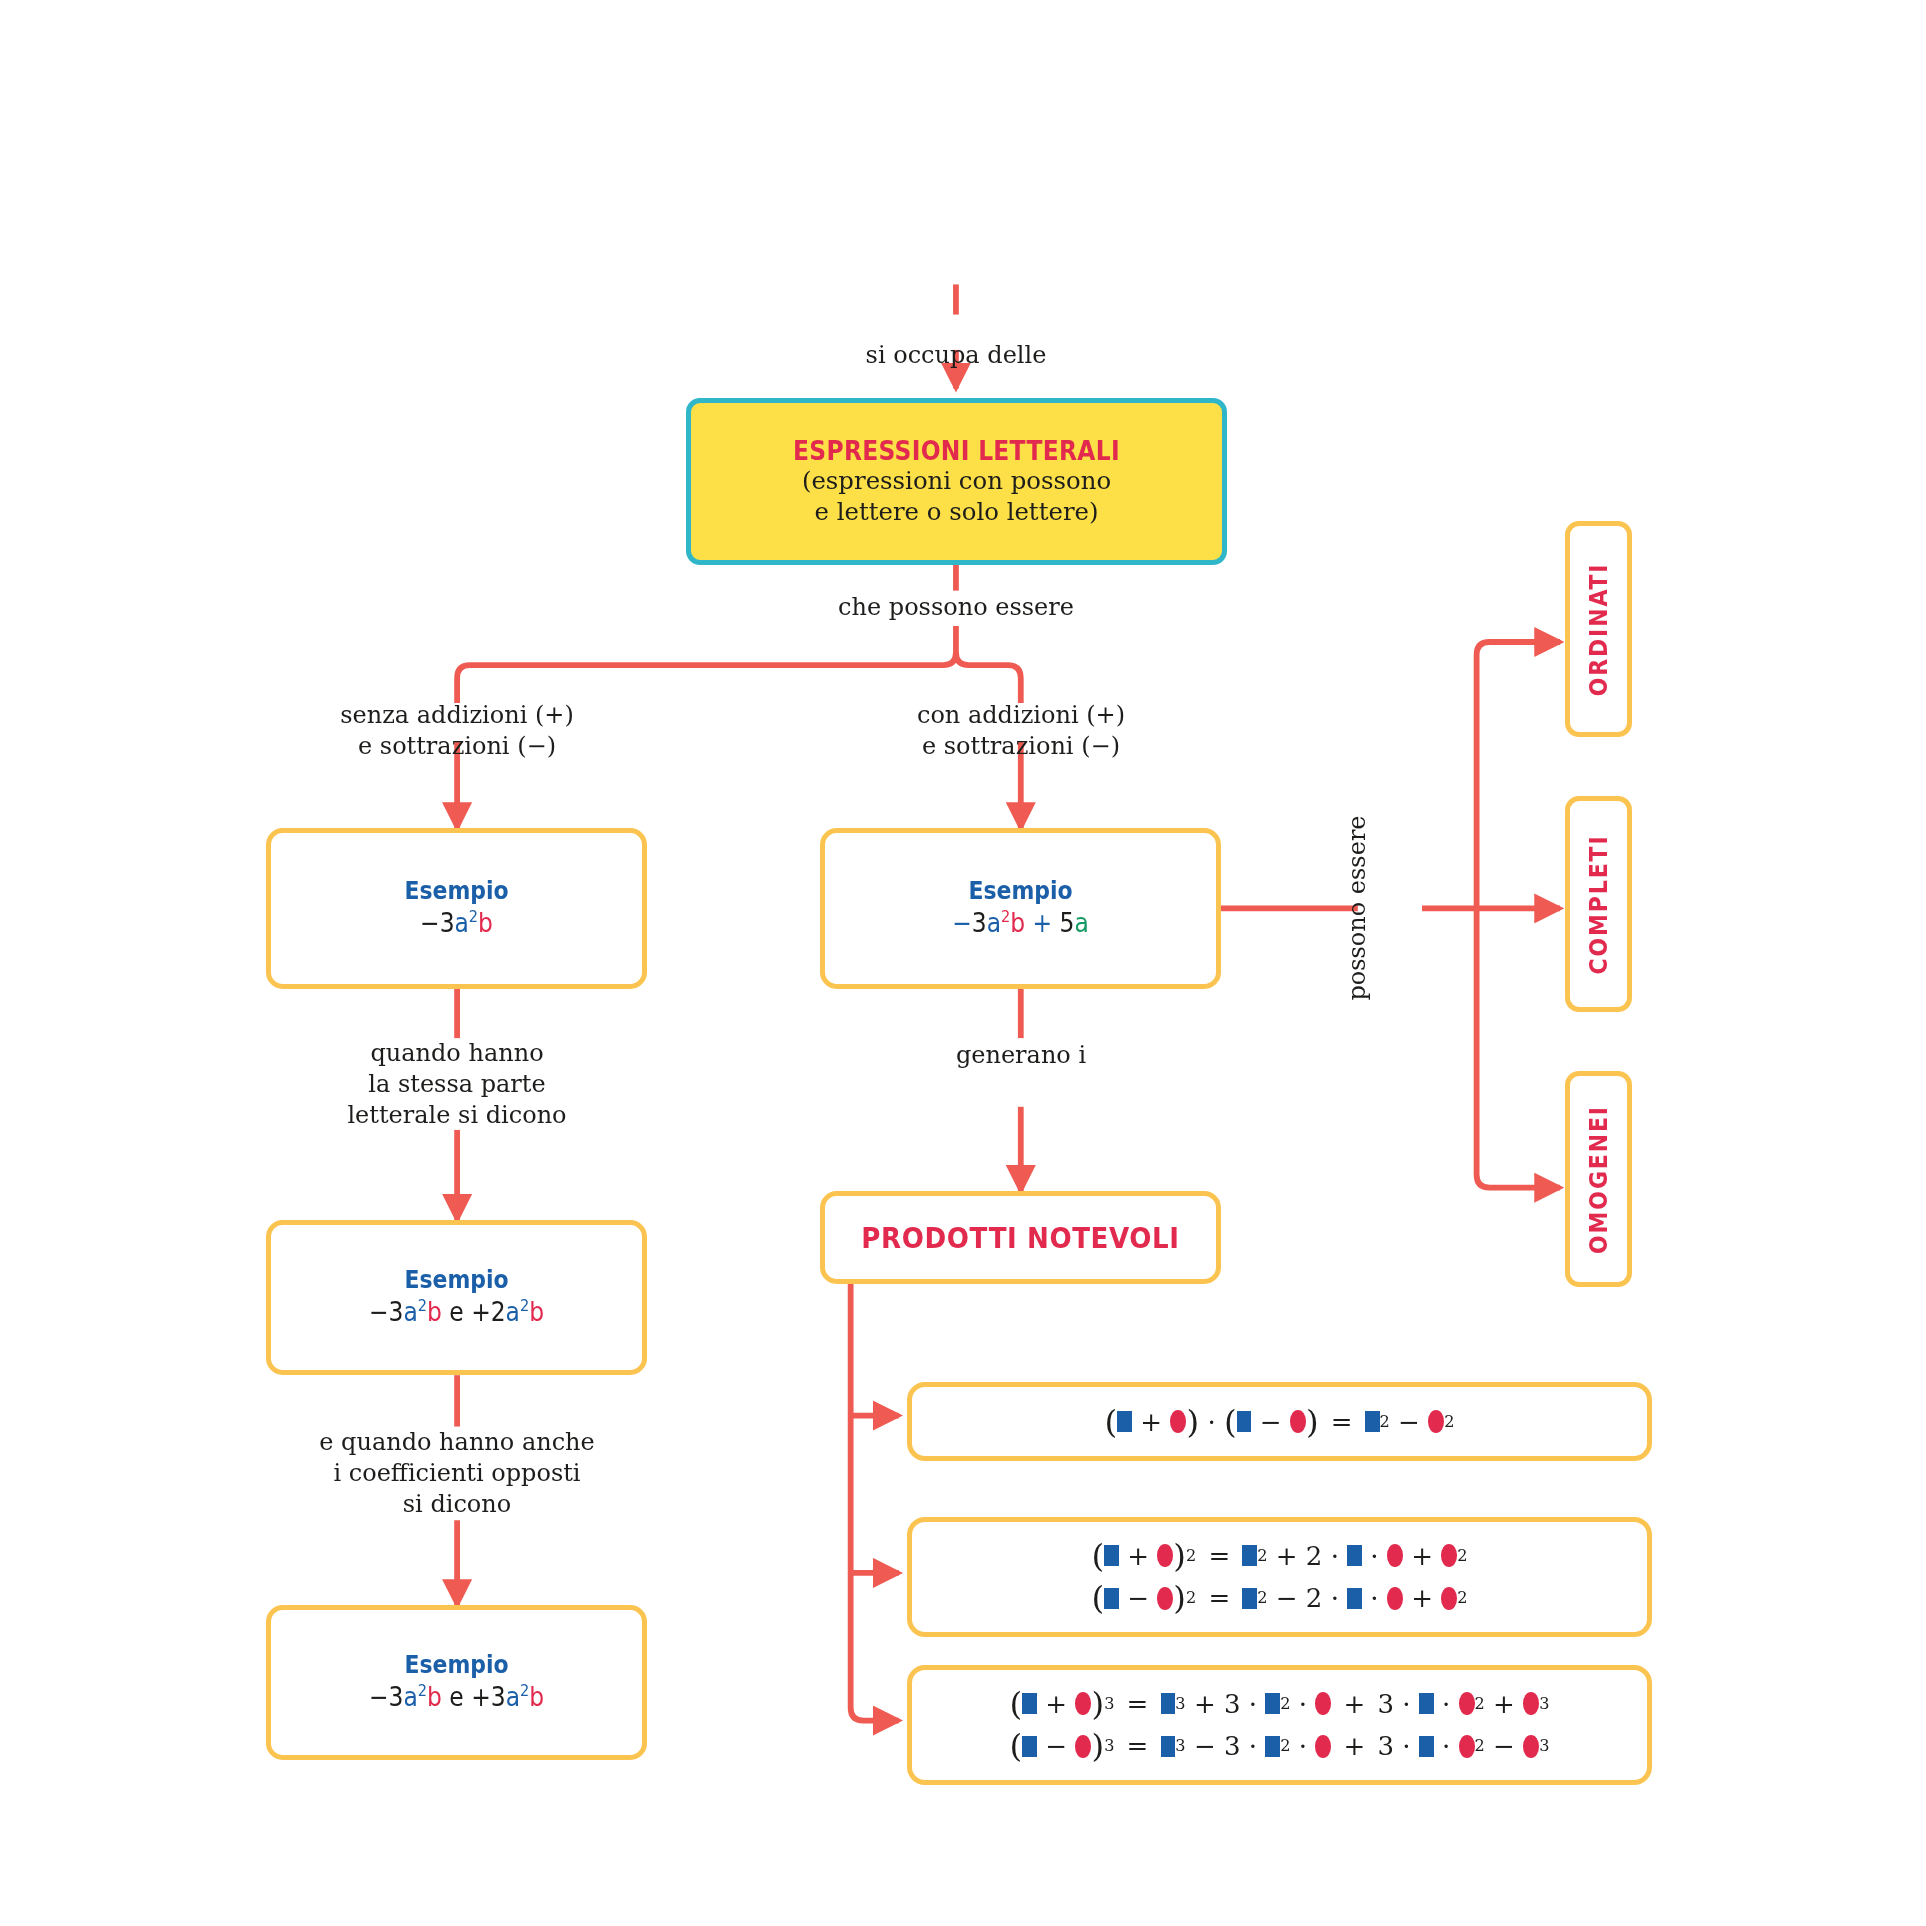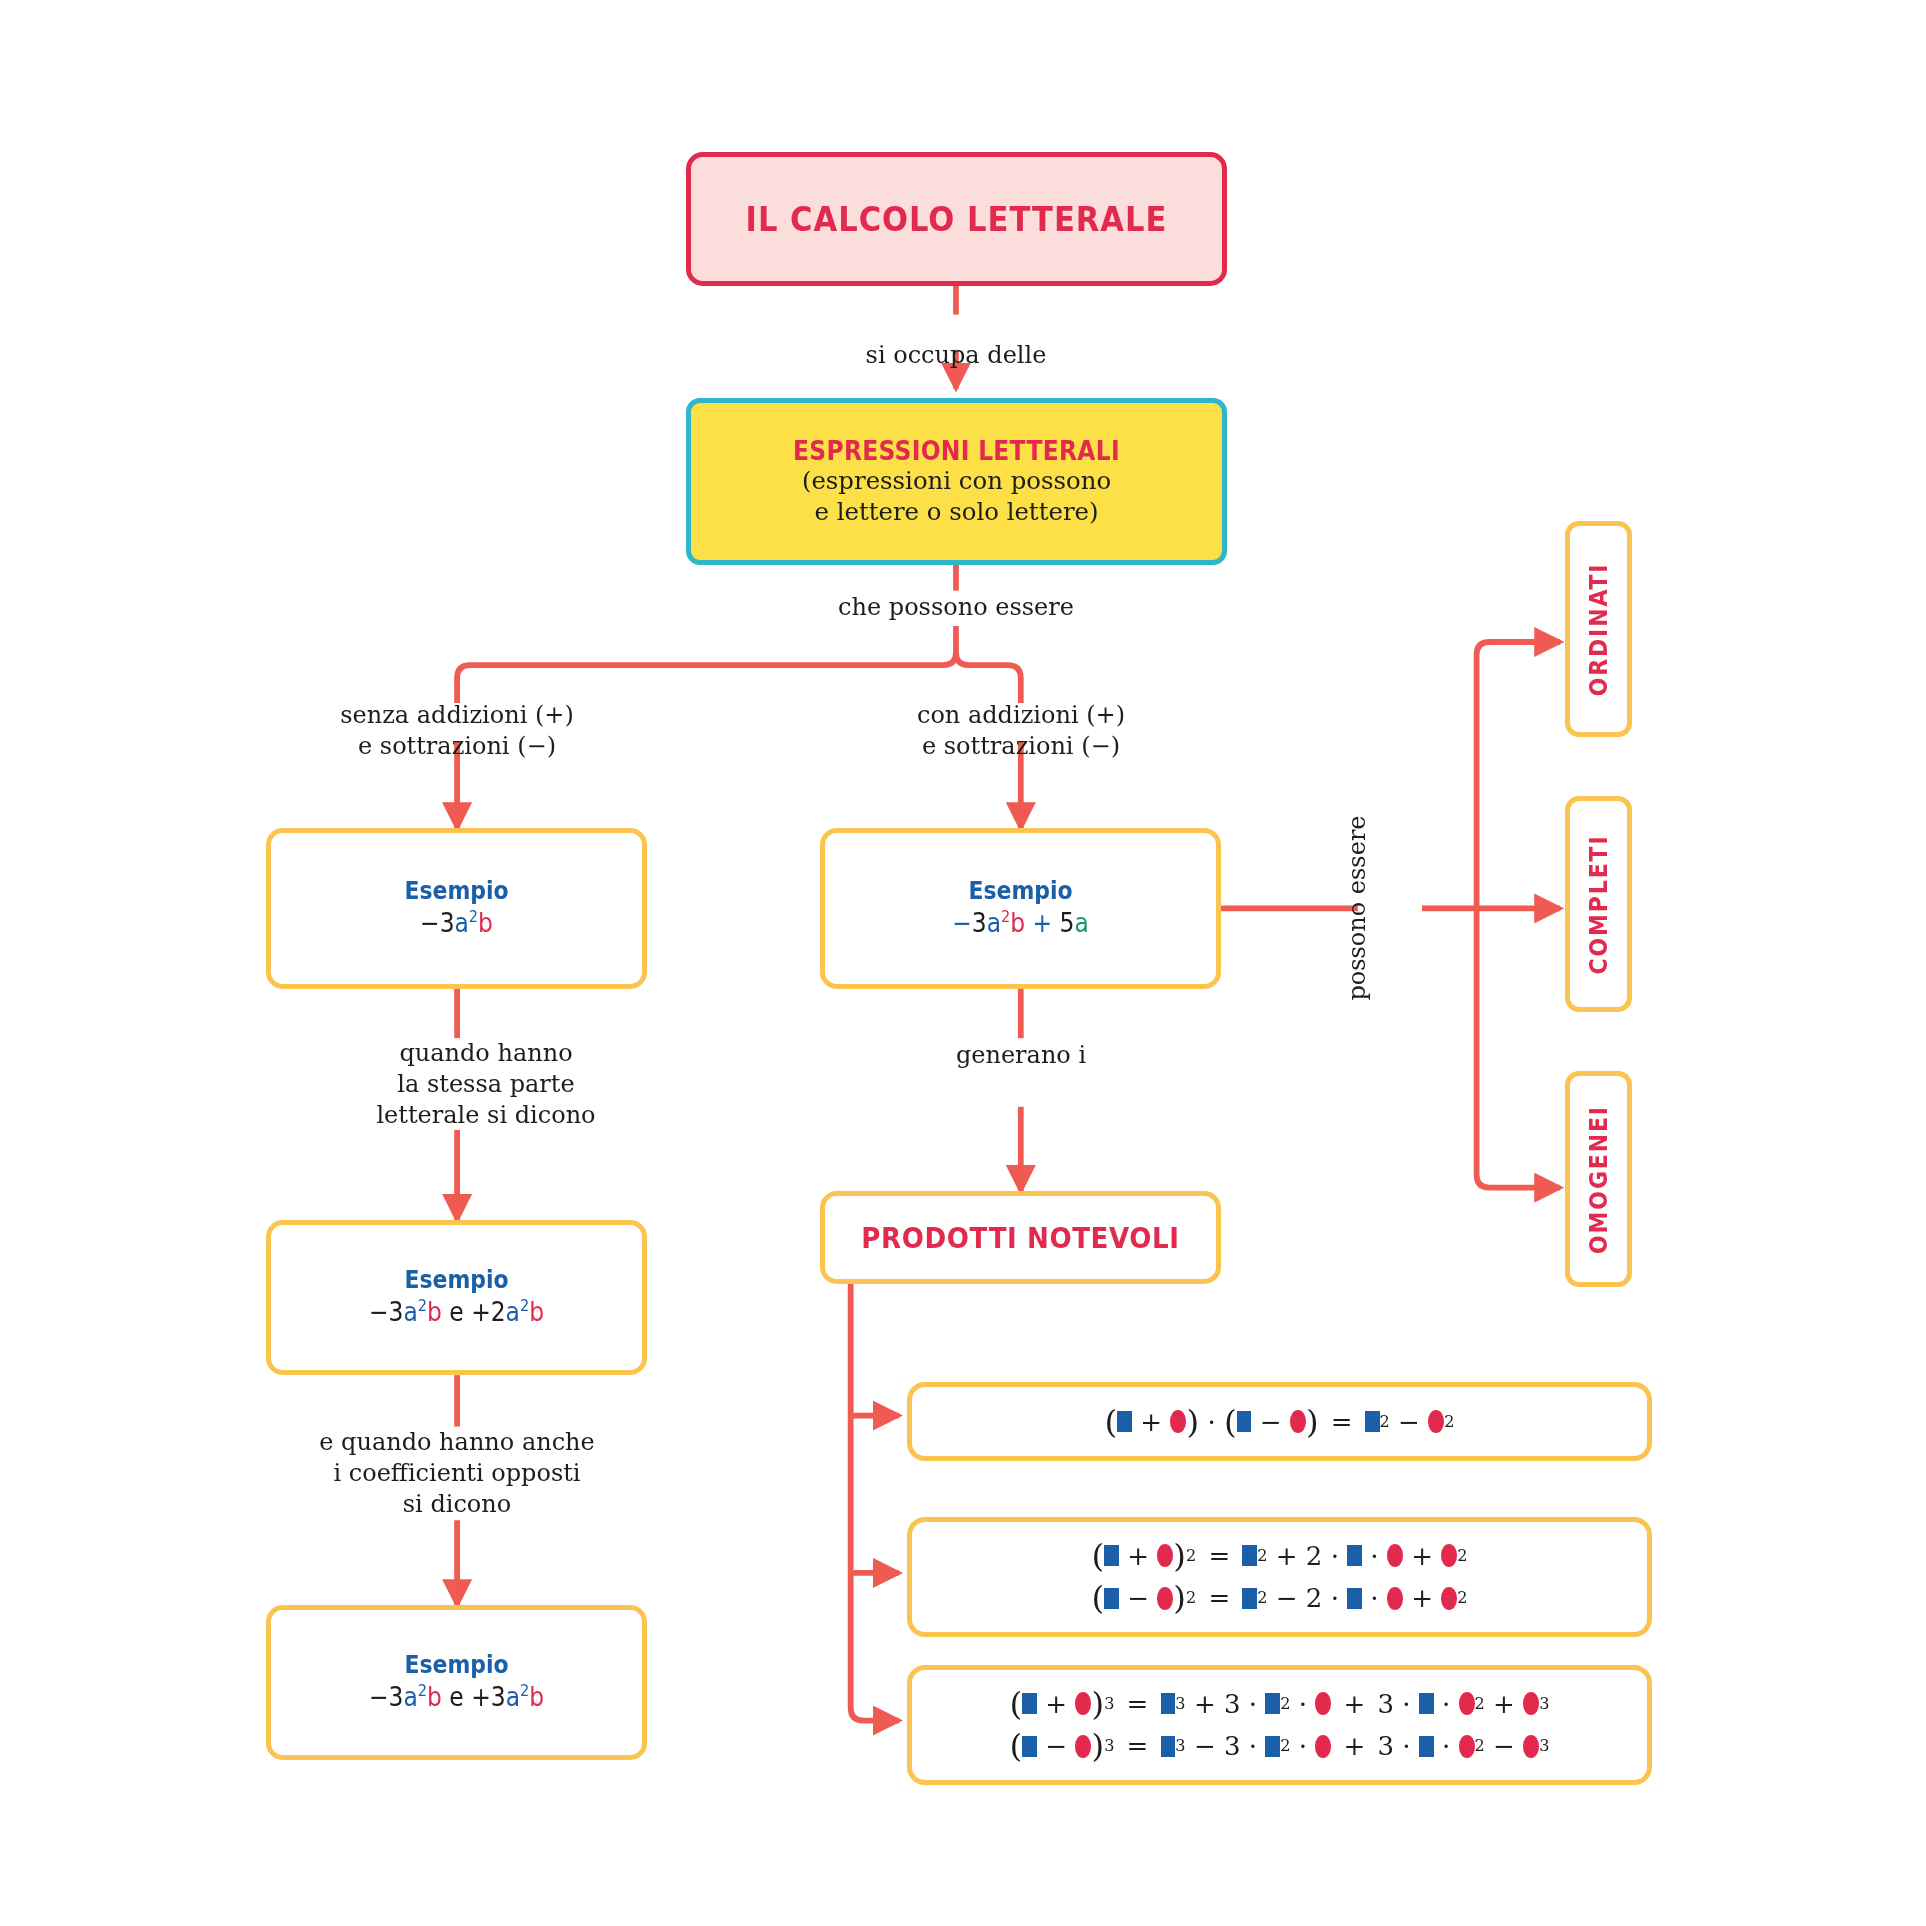--- a/index.html
+++ b/index.html
@@ -99,23 +99,20 @@
       <path d="M 2300 1415 L 2430 1415" marker-end="url(#ah)"></path>
       <path d="M 2300 1415 L 2300 1020 Q 2300 1000 2320 1000 L 2430 1000" marker-end="url(#ah)"></path>
       <path d="M 2300 1415 L 2300 1830 Q 2300 1850 2320 1850 L 2430 1850" marker-end="url(#ah)"></path>
 
       <path d="M 1325 2000 L 1325 2205 L 1400 2205" marker-end="url(#ah)"></path>
       <path d="M 1325 2205 L 1325 2450 L 1400 2450" marker-end="url(#ah)"></path>
       <path d="M 1325 2450 L 1325 2660 Q 1325 2680 1345 2680 L 1400 2680" marker-end="url(#ah)"></path>
     </g>
   </svg>
 
-  <div class="node title-box" style="left:686px;top:152px;width:541px;height:134px;">
-    <div class="t">IL CALCOLO LETTERALE</div>
-  </div>
 
   <div class="elabel" style="left:956px;top:304px;transform:translateX(-50%);margin-top:36px;">si occupa delle</div>
 
   <div class="node cyan-box" style="left:686px;top:398px;width:541px;height:167px;">
     <div class="h">ESPRESSIONI LETTERALI</div>
     <div class="s">(espressioni con possono</div>
     <div class="s">e lettere o solo lettere)</div>
   </div>
 
   <div class="elabel" style="left:956px;top:592px;transform:translateX(-50%);">che possono essere</div>
@@ -128,21 +125,21 @@
   <div class="elabel" style="left:1021px;top:700px;transform:translateX(-50%);">
     <div><span>con addizioni (+)</span></div>
     <div><span>e sottrazioni (−)</span></div>
   </div>
 
   <div class="node ybox" style="left:266px;top:828px;width:381px;height:161px;">
     <div class="ex-label">Esempio</div>
     <div class="ex-expr"><span class="bk">−3</span><span class="bl">a</span><sup class="bl">2</sup><span class="rd">b</span></div>
   </div>
 
-  <div class="elabel" style="left:457px;top:1038px;transform:translateX(-50%);margin-left:29px;">
+  <div class="elabel" style="left:457px;top:1038px;transform:translateX(-50%);">
     <div><span>quando hanno</span></div>
     <div><span>la stessa parte</span></div>
     <div><span>letterale si dicono</span></div>
   </div>
 
   <div class="node ybox" style="left:266px;top:1220px;width:381px;height:155px;">
     <div class="ex-label">Esempio</div>
     <div class="ex-expr"><span class="bk">−3</span><span class="bl">a</span><sup class="bl">2</sup><span class="rd">b</span><span class="bk">  e  </span><span class="bk">+2</span><span class="bl">a</span><sup class="bl">2</sup><span class="rd">b</span></div>
   </div>
 

